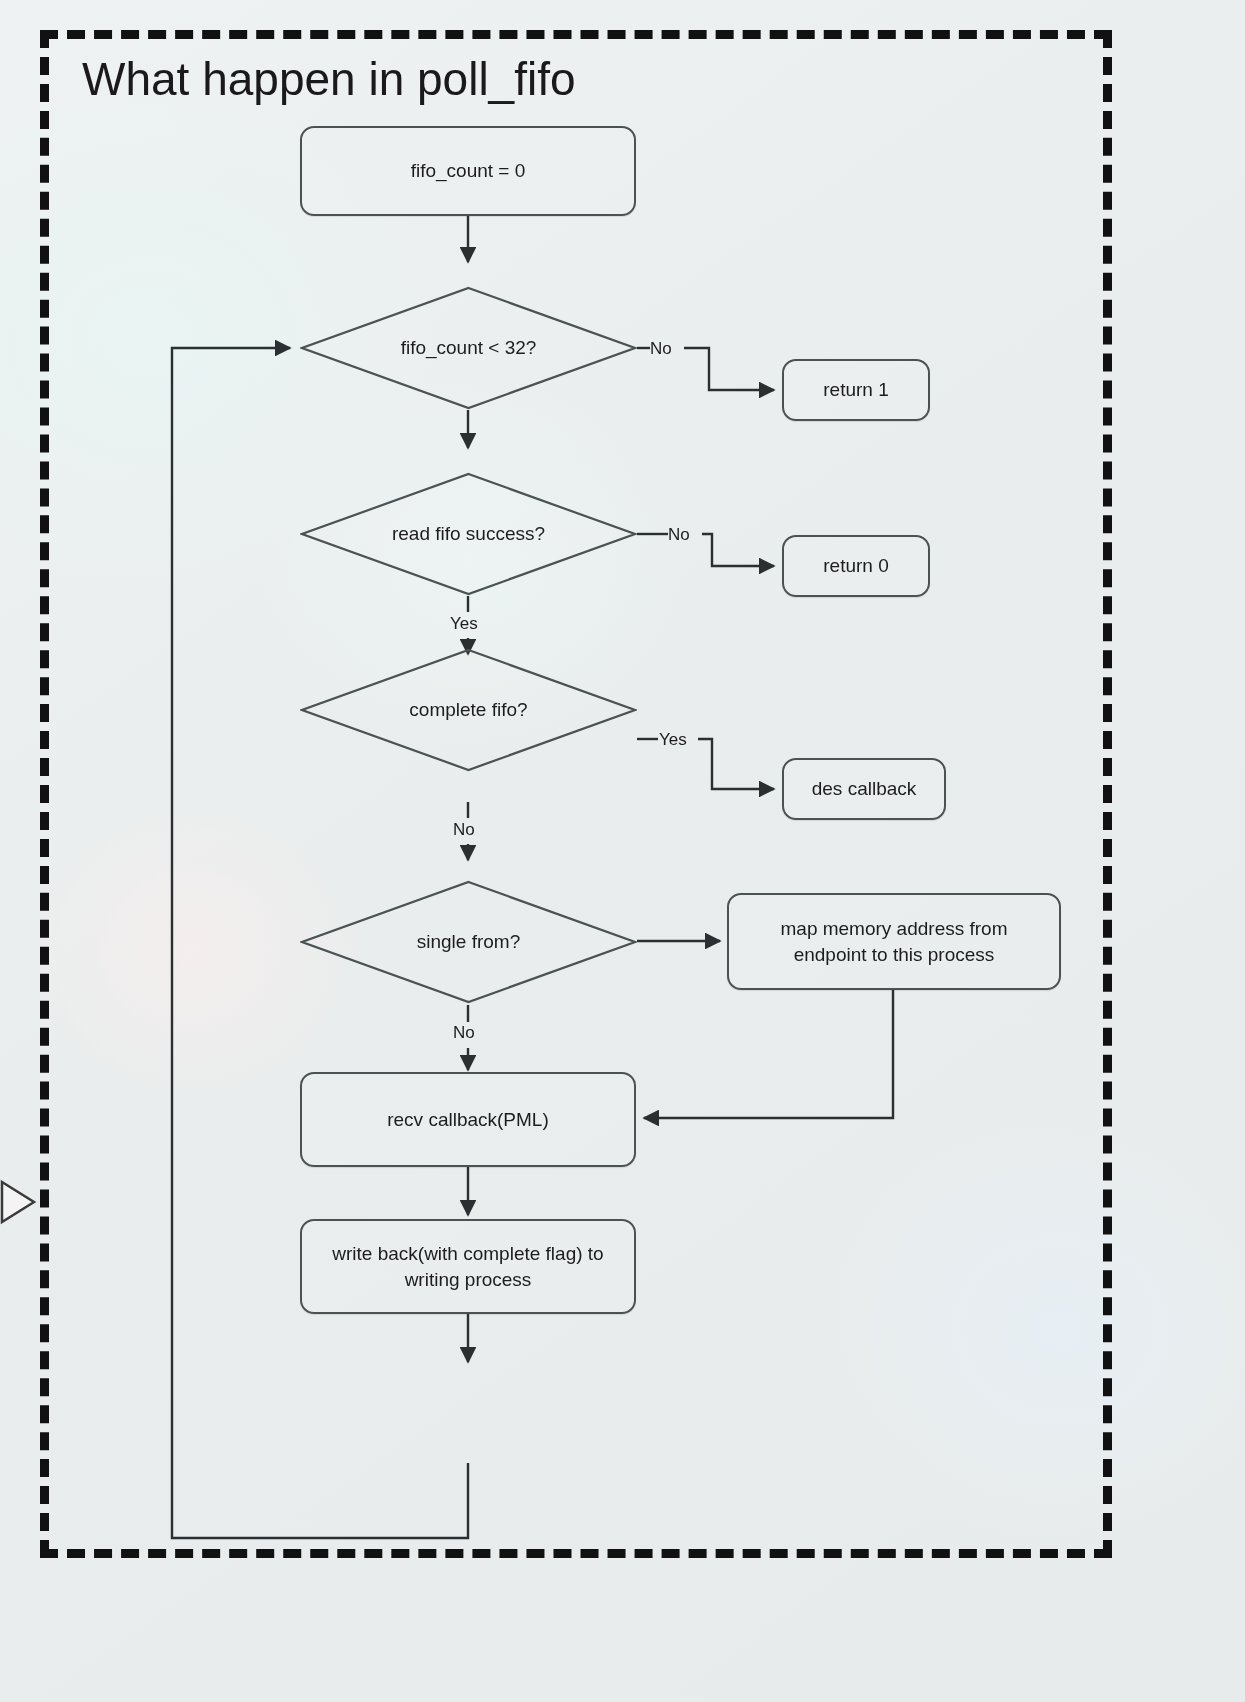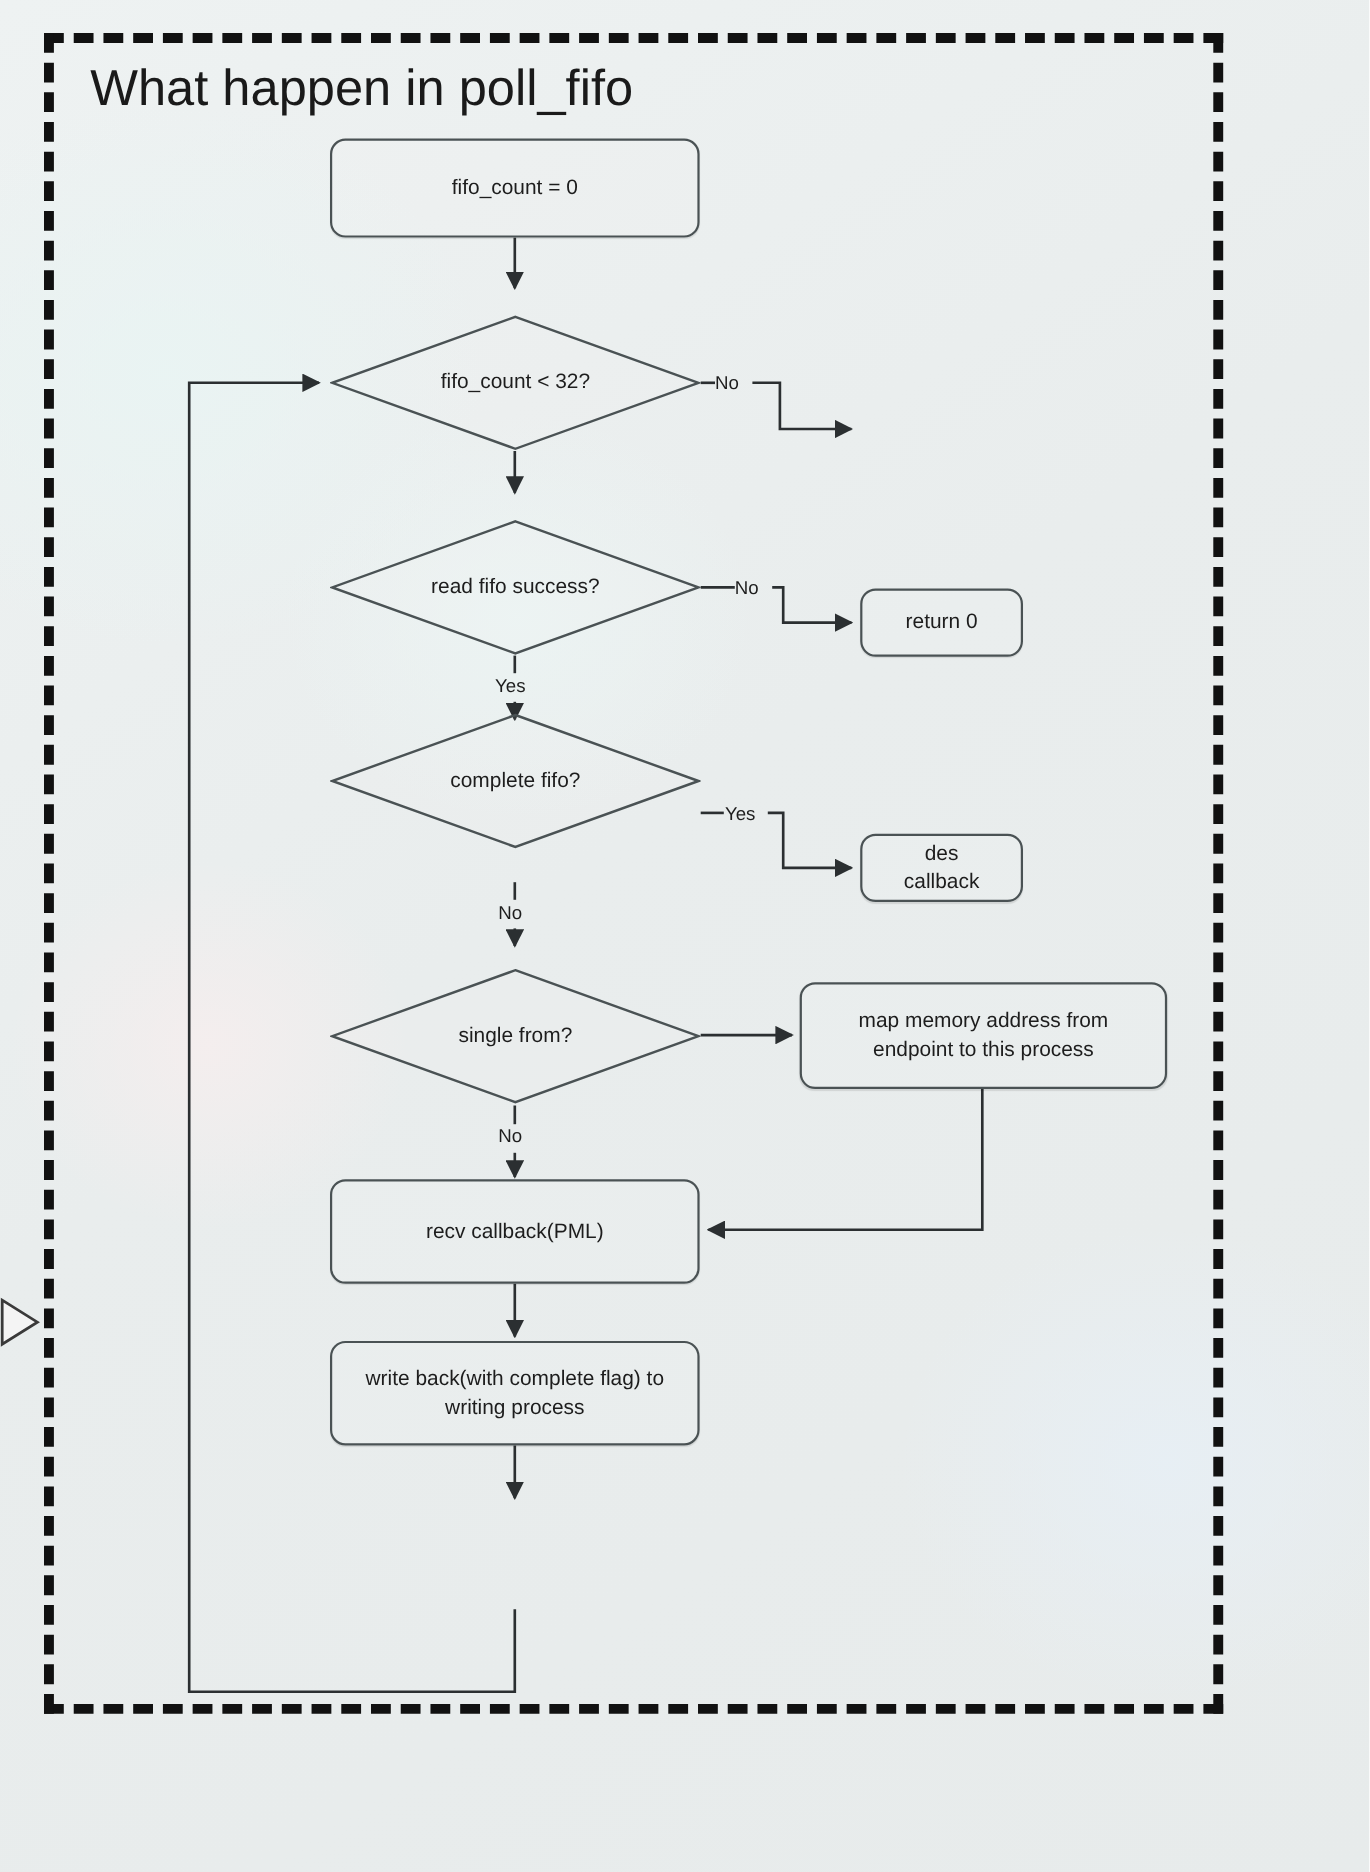--- a/index.html
+++ b/index.html
@@ -151,40 +151,43 @@
     <span>fifo_count = 0</span>
   </div>
 
   <div class="diamond-wrap" style="left:300px; top:286px; width:337px; height:124px;">
     <svg width="337" height="124" viewBox="0 0 337 124">
       <polygon points="168.5,2 335,62 168.5,122 2,62" fill="rgba(255,255,255,0.05)" stroke="#4a5254" stroke-width="2.2"></polygon>
     </svg>
     <span class="diamond-label">fifo_count &lt; 32?</span>
   </div>
 
+  <div class="node rbox" style="left:782px; top:359px; width:148px; height:62px;">
+    <span>return 1</span>
+  </div>
 
   <div class="diamond-wrap" style="left:300px; top:472px; width:337px; height:124px;">
     <svg width="337" height="124" viewBox="0 0 337 124">
       <polygon points="168.5,2 335,62 168.5,122 2,62" fill="rgba(255,255,255,0.05)" stroke="#4a5254" stroke-width="2.2"></polygon>
     </svg>
     <span class="diamond-label">read fifo success?</span>
   </div>
 
   <div class="node rbox" style="left:782px; top:535px; width:148px; height:62px;text-align:center;">
     <span>return 0</span>
   </div>
 
   <div class="diamond-wrap" style="left:300px; top:648px; width:337px; height:124px;">
     <svg width="337" height="124" viewBox="0 0 337 124">
       <polygon points="168.5,2 335,62 168.5,122 2,62" fill="rgba(255,255,255,0.05)" stroke="#4a5254" stroke-width="2.2"></polygon>
     </svg>
     <span class="diamond-label">complete fifo?</span>
   </div>
 
-  <div class="node rbox" style="left:782px; top:758px; width:148px; height:62px;">
+  <div class="node rbox" style="left:782px; top:758px; width:164px; height:62px;">
     <span>des callback</span>
   </div>
 
   <div class="diamond-wrap" style="left:300px; top:880px; width:337px; height:124px;">
     <svg width="337" height="124" viewBox="0 0 337 124">
       <polygon points="168.5,2 335,62 168.5,122 2,62" fill="rgba(255,255,255,0.05)" stroke="#4a5254" stroke-width="2.2"></polygon>
     </svg>
     <span class="diamond-label">single from?</span>
   </div>
 

